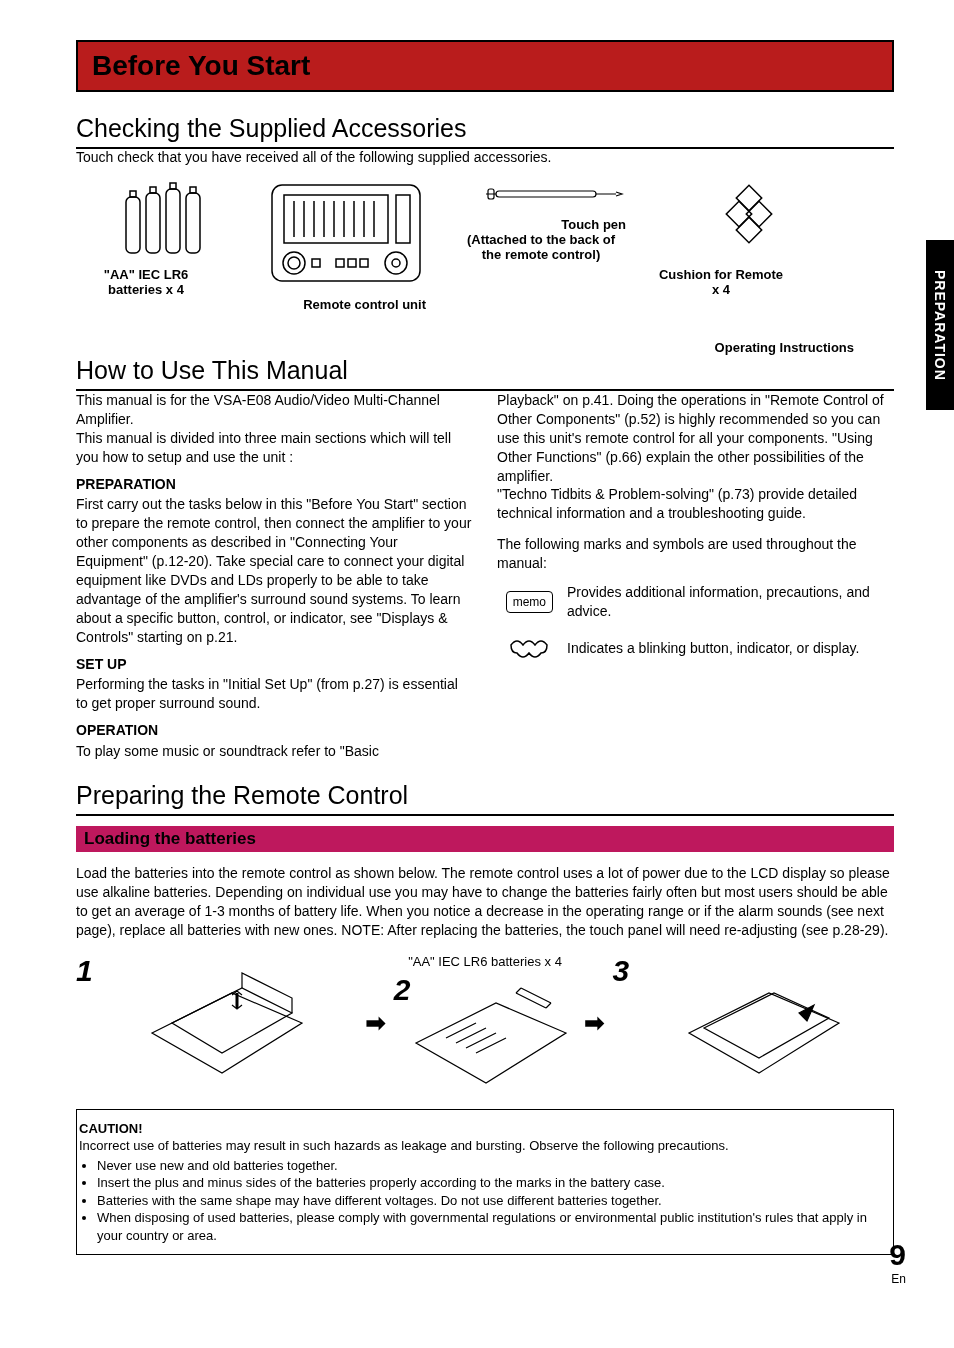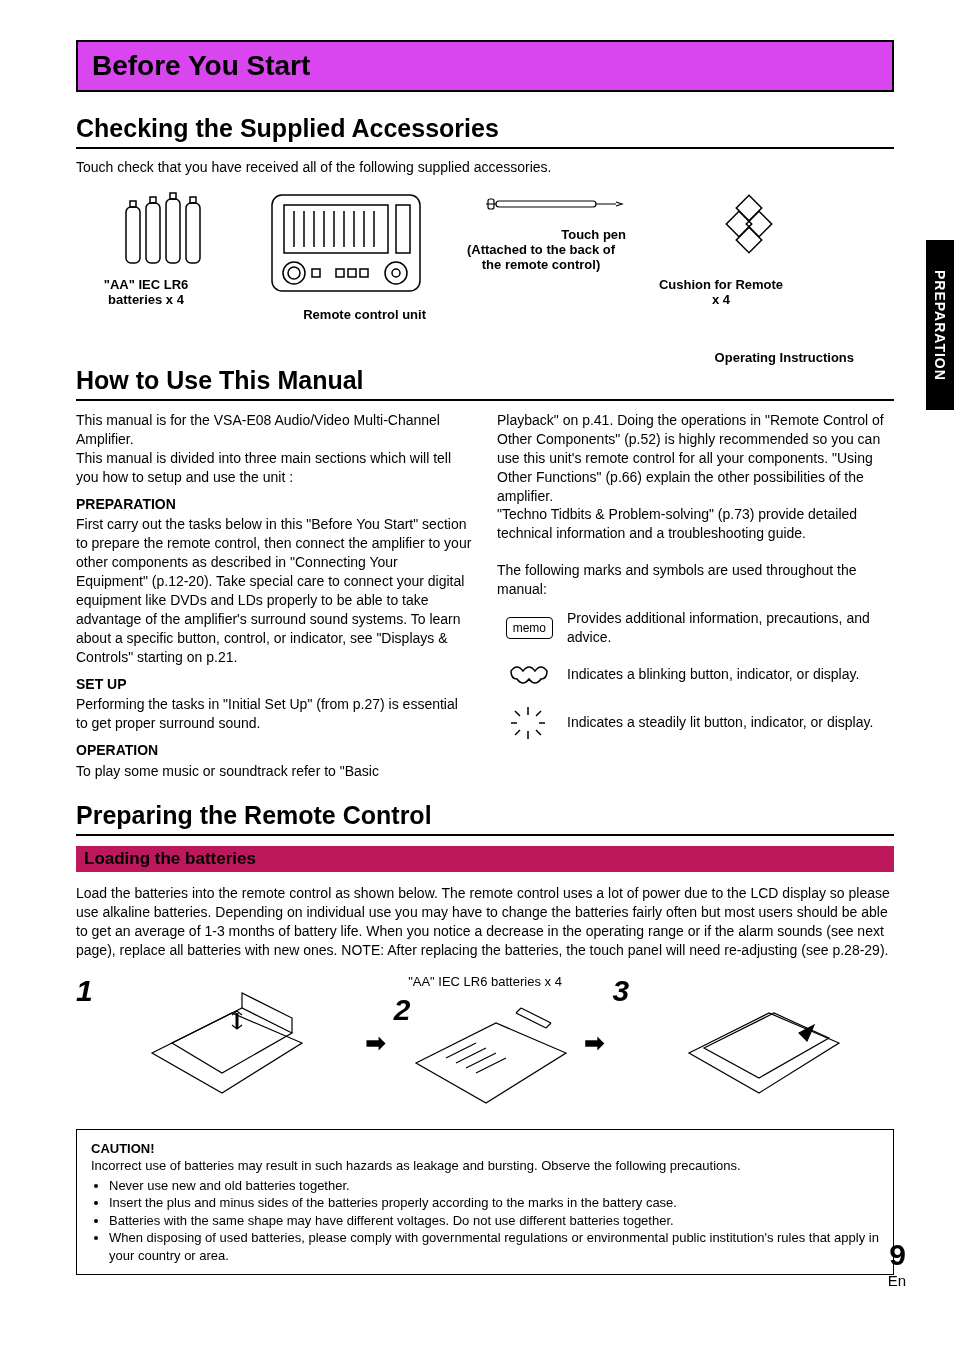--- a/index.html
+++ b/index.html
@@ -2,24 +2,24 @@
 <html><head>
 <meta charset="utf-8">
 <style>
   * { box-sizing: border-box; margin: 0; padding: 0; }
   html, body { width: 954px; background: #fff; font-family: Arial, Helvetica, sans-serif; color: #000; }
   .page { width: 954px; padding: 40px 60px 30px 76px; position: relative; }
   .side-tab { position: absolute; right: 0; top: 240px; width: 28px; height: 170px; background: #000; color: #fff; display: flex; align-items: center; justify-content: center; }
   .side-tab span { writing-mode: vertical-rl; font-weight: bold; font-size: 14px; letter-spacing: 1px; }
   .page-footer { position: absolute; right: 48px; top: 1238px; text-align: right; }
   .page-footer .num { font-size: 30px; font-weight: bold; }
-  .page-footer .lang { font-size: 15px; }
-  .chapter-box { border: 2px solid #000; background: #d946ef; padding: 8px 14px; margin-bottom: 22px; }
+  .page-footer .lang { font-size: 12px; }
+  .chapter-box { border: 2px solid #000; background: #b91c1c; padding: 8px 14px; margin-bottom: 22px; }
   .chapter-box h1 { font-size: 28px; font-weight: bold; }
-  h2.section { font-size: 25px; font-weight: bold; border-bottom: 2px solid #000; padding-bottom: 4px; margin-bottom: 10px; }
+  h2.section { font-size: 25px; font-weight: normal; border-bottom: 2px solid #000; padding-bottom: 4px; }
   .intro { font-size: 14px; margin-bottom: 14px; }
   .accessories { display: flex; gap: 30px; align-items: flex-start; margin-bottom: 26px; flex-wrap: nowrap; }
   .acc { text-align: center; font-size: 13px; display: flex; flex-direction: column; align-items: flex-end; }
   .acc .img { margin-bottom: 8px; }
   .acc .label { font-weight: bold; }
   .acc .sub { font-weight: bold; }
   .two-col { display: flex; gap: 24px; font-size: 14px; line-height: 1.35; margin-bottom: 20px; }
   .two-col .col { flex: 1; }
   .subhead { font-weight: bold; margin-top: 8px; margin-bottom: 2px; font-size: 14px; }
   .sym-row { display: flex; gap: 14px; align-items: center; margin-top: 10px; }
@@ -27,21 +27,21 @@
   .sym-row .txt { flex: 1; font-size: 14px; }
   .memo-box { border: 1px solid #000; border-radius: 4px; padding: 2px 6px; font-size: 12px; position: relative; }
   .memo-box::before, .memo-box::after { content:""; position:absolute; left:4px; right:4px; height:3px; }
   .sub-section { background: #be185d; font-size: 17px; font-weight: bold; padding: 3px 8px; margin: 10px 0 12px 0; }
   .body-text { font-size: 14px; line-height: 1.35; margin-bottom: 14px; }
   .steps { display: flex; align-items: center; gap: 8px; margin-bottom: 16px; }
   .step-num { font-size: 30px; font-weight: bold; font-style: italic; align-self: flex-start; margin-right: -4px; }
   .step-img { flex: 1; display:flex; justify-content:center; }
   .arrow { font-size: 24px; font-weight: bold; }
   .step-label { font-size: 13px; text-align: center; margin-bottom: 4px; }
-  .caution-box { border: 1px solid #000; padding: 10px 14px; font-size: 13px; line-height: 1.35; margin-top: 6px; }
+  .caution-box { border: 1px solid #000; padding: 10px 2px; font-size: 13px; line-height: 1.35; margin-top: 6px; }
   .caution-box .title { font-weight: bold; }
   .caution-box ul { margin-left: 18px; margin-top: 2px; }
   .op-inst { font-weight: bold; font-size: 13px; text-align: right; margin-top: -2px; }
   .acc-row-extra { width: 100%; text-align: right; padding-right: 40px; }
   svg { display: block; }
 </style>
 </head>
 <body>
 
 <div class="page">
@@ -146,57 +146,40 @@
       <p class="subhead">PREPARATION</p>
       <p>First carry out the tasks below in this "Before You Start" section to prepare the remote control, then connect the amplifier to your other components as described in "Connecting Your Equipment" (p.12-20). Take special care to connect your digital equipment like DVDs and LDs properly to be able to take advantage of the amplifier's surround sound systems. To learn about a specific button, control, or indicator, see "Displays &amp; Controls" starting on p.21.</p>
       <p class="subhead">SET UP</p>
       <p>Performing the tasks in "Initial Set Up" (from p.27) is essential to get proper surround sound.</p>
       <p class="subhead">OPERATION</p>
       <p>To play some music or soundtrack refer to "Basic</p>
     </div>
     <div class="col">
       <p>Playback" on p.41. Doing the operations in "Remote Control of Other Components" (p.52) is highly recommended so you can use this unit's remote control for all your components.  "Using Other Functions" (p.66) explain the other possibilities of the amplifier.</p>
       <p>"Techno Tidbits &amp; Problem-solving" (p.73) provide detailed technical information and a troubleshooting guide.</p>
-      <p style="margin-top:18px">The following marks and symbols are used throughout the manual:</p>
+      <p style="margin-top:12px">The following marks and symbols are used throughout the manual:</p>
 
       <div class="sym-row">
         <div class="sym">
           <span class="memo-box">memo</span>
         </div>
         <div class="txt">Provides additional information, precautions, and advice.</div>
       </div>
 
       <div class="sym-row">
         <div class="sym">
           <svg width="50" height="36" viewBox="0 0 50 36">
               <g fill="none" stroke="#000" stroke-width="1.5">
                 <path d="M8 14 Q14 6 20 14 Q26 6 32 14 Q38 6 44 14 Q44 22 38 22 Q32 30 26 22 Q20 30 14 22 Q8 22 8 14 Z"></path>
               </g>
             </svg>
         </div>
         <div class="txt">Indicates a blinking button, indicator, or display.</div>
       </div>
 
-      <div class="sym-row">
-        <div class="sym">
-          <svg width="50" height="40" viewBox="0 0 50 40">
-              <g stroke="#000" stroke-width="1.5">
-                <line x1="25" y1="4" x2="25" y2="12"></line>
-                <line x1="25" y1="28" x2="25" y2="36"></line>
-                <line x1="8" y1="20" x2="14" y2="20"></line>
-                <line x1="36" y1="20" x2="42" y2="20"></line>
-                <line x1="12" y1="8" x2="17" y2="13"></line>
-                <line x1="33" y1="13" x2="38" y2="8"></line>
-                <line x1="12" y1="32" x2="17" y2="27"></line>
-                <line x1="33" y1="27" x2="38" y2="32"></line>
-              </g>
-            </svg>
-        </div>
-        <div class="txt">Indicates a steadily lit button, indicator, or display.</div>
-      </div>
     </div>
   </div>
 
   <h2 class="section">Preparing the Remote Control</h2>
   <div class="sub-section">Loading the batteries</div>
   <p class="body-text">Load the batteries into the remote control as shown below. The remote control uses a lot of power due to the LCD display so please use alkaline batteries. Depending on individual use you may have to change the batteries fairly often but most users should be able to get an average of 1-3 months of battery life. When you notice a decrease in the operating range or if the alarm sounds (see next page), replace all batteries with new ones. NOTE: After replacing the batteries, the touch panel will need re-adjusting (see p.28-29).</p>
 
   <div class="steps">
     <span class="step-num">1</span>
     <div class="step-img">

